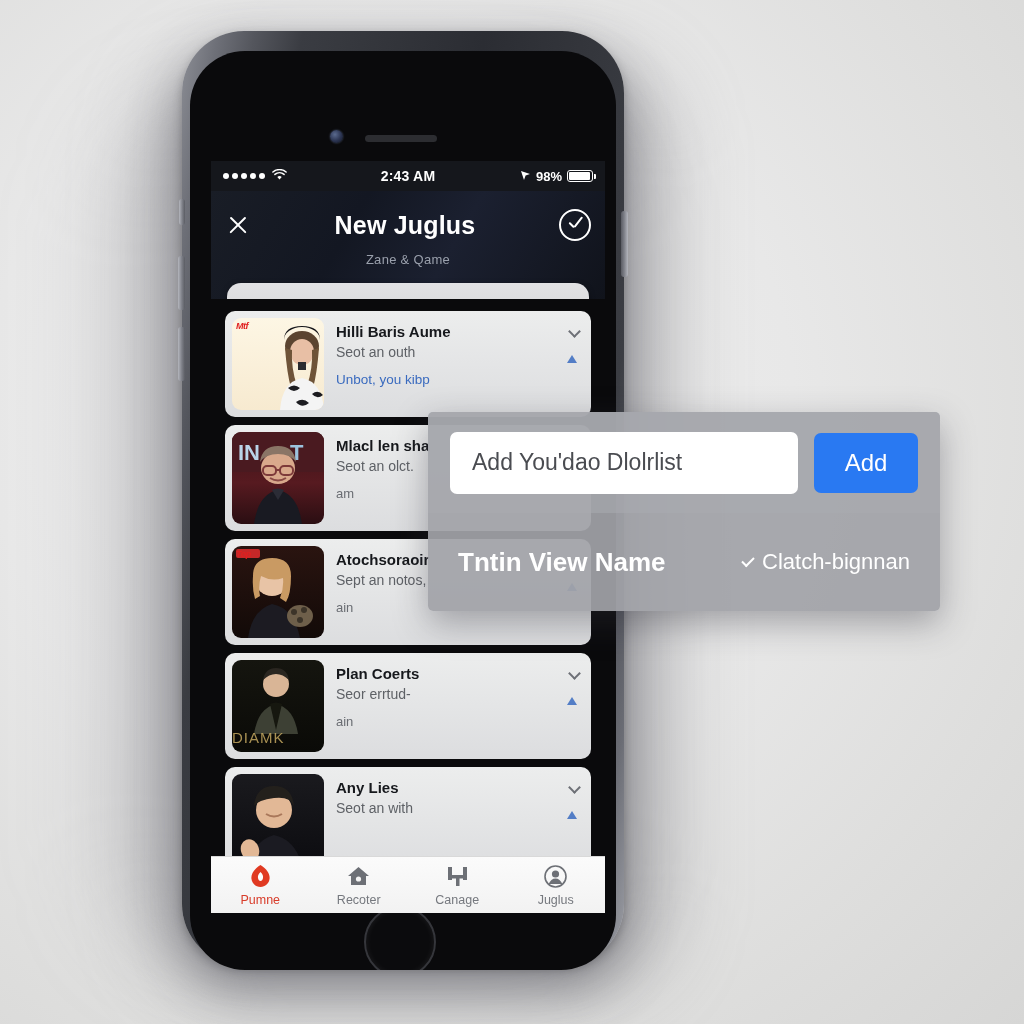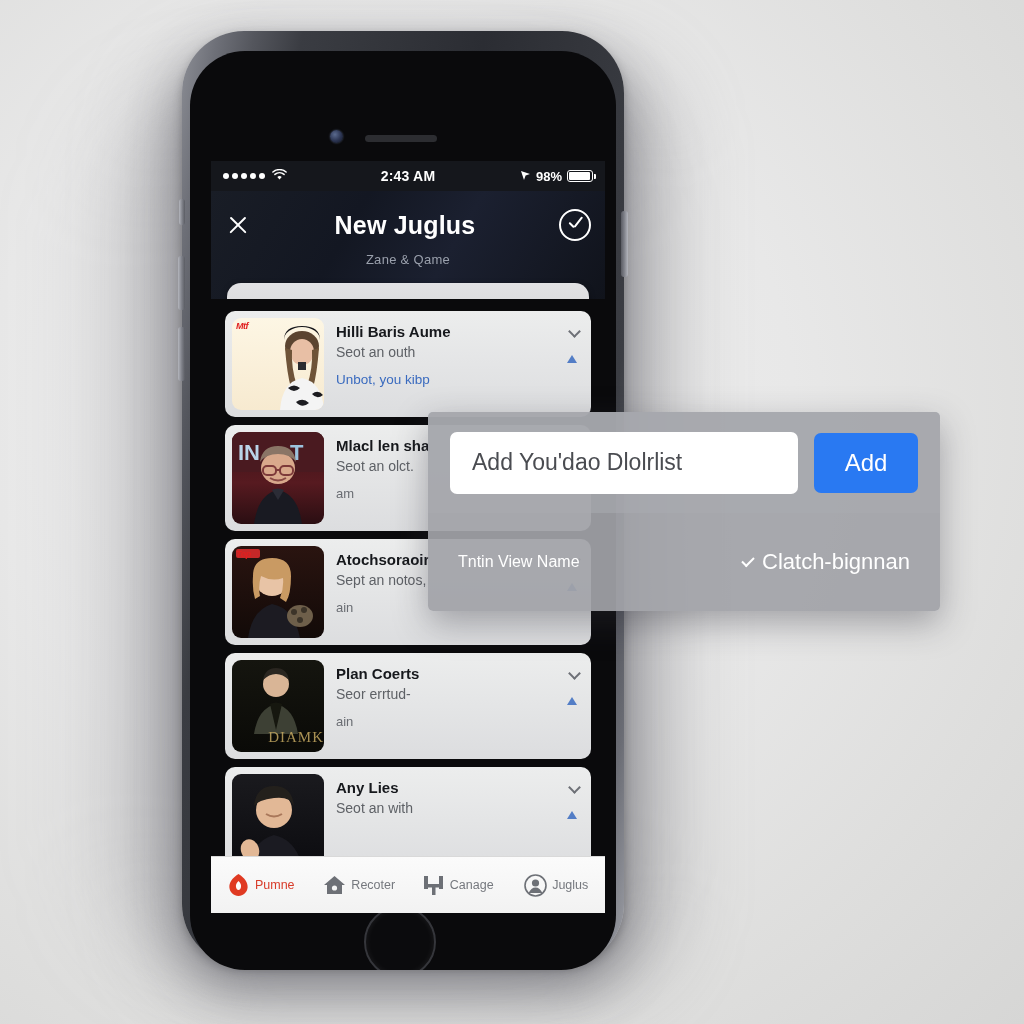--- a/index.html
+++ b/index.html
@@ -206,22 +206,22 @@
   .thumb {
     width: 92px; height: 92px; border-radius: 9px;
     flex: 0 0 auto; position: relative; overflow: hidden;
   }
   .thumb-badge {
     position: absolute; left: 4px; top: 3px;
     font-size: 9px; font-weight: bold; color: #e02020;
     font-style: italic; letter-spacing: -0.5px;
   }
   .thumb-wm {
-    position: absolute; left: 0; right: 0; bottom: 6px; text-align: right;
-    font-family: Liberation Serif, serif; font-size: 15px; letter-spacing: 1px;
+    position: absolute; left: 0; right: 0; bottom: 6px; text-align: left;
+    font-family: Liberation Sans, sans-serif; font-size: 15px; letter-spacing: 1px;
     color: rgba(196,168,96,0.85);
   }
   .item-body { flex: 1 1 auto; padding: 5px 0 0 12px; min-width: 0; }
   .item-title { font-size: 15px; font-weight: bold; color: #16181c; line-height: 1.25; }
   .item-sub   { font-size: 14px; color: #5e6166; margin-top: 2px; line-height: 1.25; }
   .item-extra { font-size: 13px; color: #6a6d73; margin-top: 11px; }
   .item-link  { font-size: 13.5px; color: #3a6bbf; margin-top: 11px; }
   .item-chevron {
     position: absolute; right: 12px; top: 16px;
     width: 9px; height: 9px;
@@ -236,21 +236,21 @@
   }
 
   
   #tab-bar {
     position: absolute; left: 0; right: 0; bottom: 0; height: 57px;
     background: linear-gradient(180deg, #fbfbfb, #f2f2f2);
     border-top: 1px solid #d9d9d9;
     display: flex;
   }
   .tab {
-    flex: 1 1 0; display: flex; flex-direction: row;
+    flex: 1 1 0; display: flex; flex-direction: column;
     align-items: center; justify-content: center; gap: 4px;
     cursor: pointer;
   }
   .tab-label { font-size: 12.5px; color: #75787e; }
   .tab.active .tab-label { color: #d83c2a; }
   .tab-icon { height: 25px; display: flex; align-items: center; justify-content: center; }
 
   
   #dialog {
     position: absolute;
@@ -279,21 +279,21 @@
     background: #2979f2; border-radius: 7px;
     display: flex; align-items: center; justify-content: center;
     color: #fff; font-size: 24px; cursor: pointer;
   }
   #dialog-bottom {
     height: 98px;
     display: flex; align-items: center; justify-content: space-between;
     padding: 0 30px;
     color: #fff;
   }
-  #dialog-row-label { font-size: 16px; font-weight: normal; text-align: right; }
+  #dialog-row-label { font-size: 26px; font-weight: bold; text-align: right; }
   #dialog-row-value { font-size: 22px; display: flex; align-items: center; gap: 5px; }
   #dialog-check {
     display: inline-block; width: 12px; height: 7px;
     border-left: 2.2px solid #fff; border-bottom: 2.2px solid #fff;
     transform: rotate(-45deg); margin-right: 3px; margin-top: -4px;
   }
 </style>
 </head>
 <body>
 

